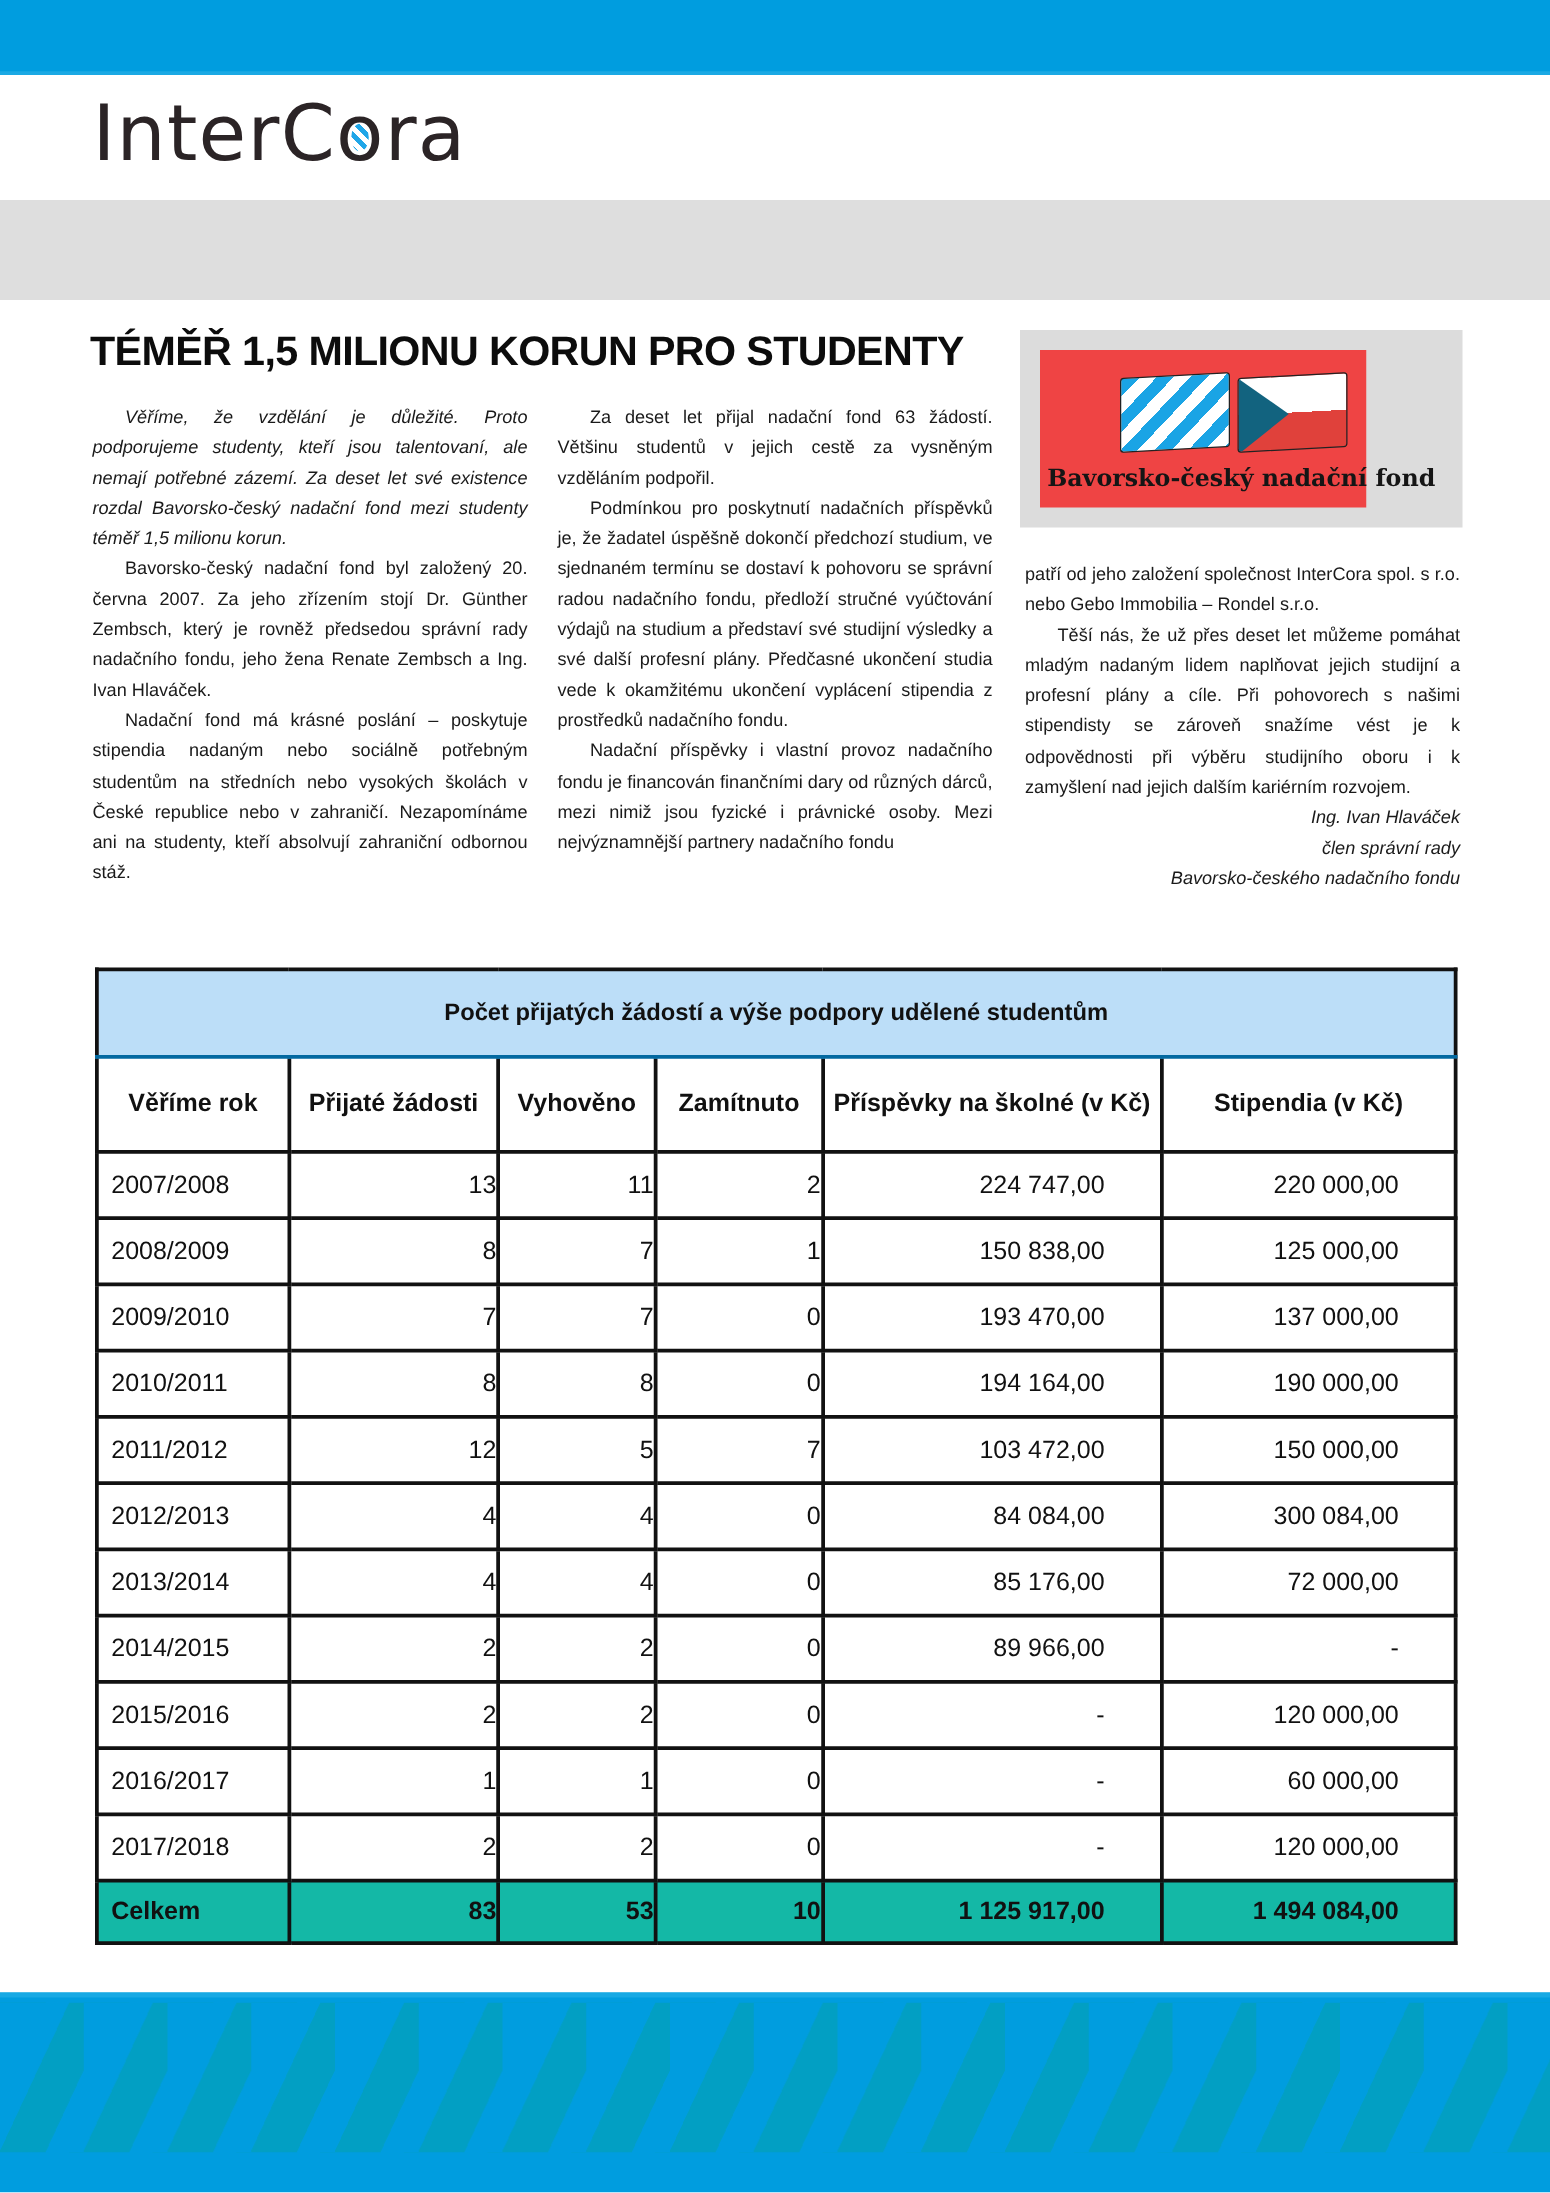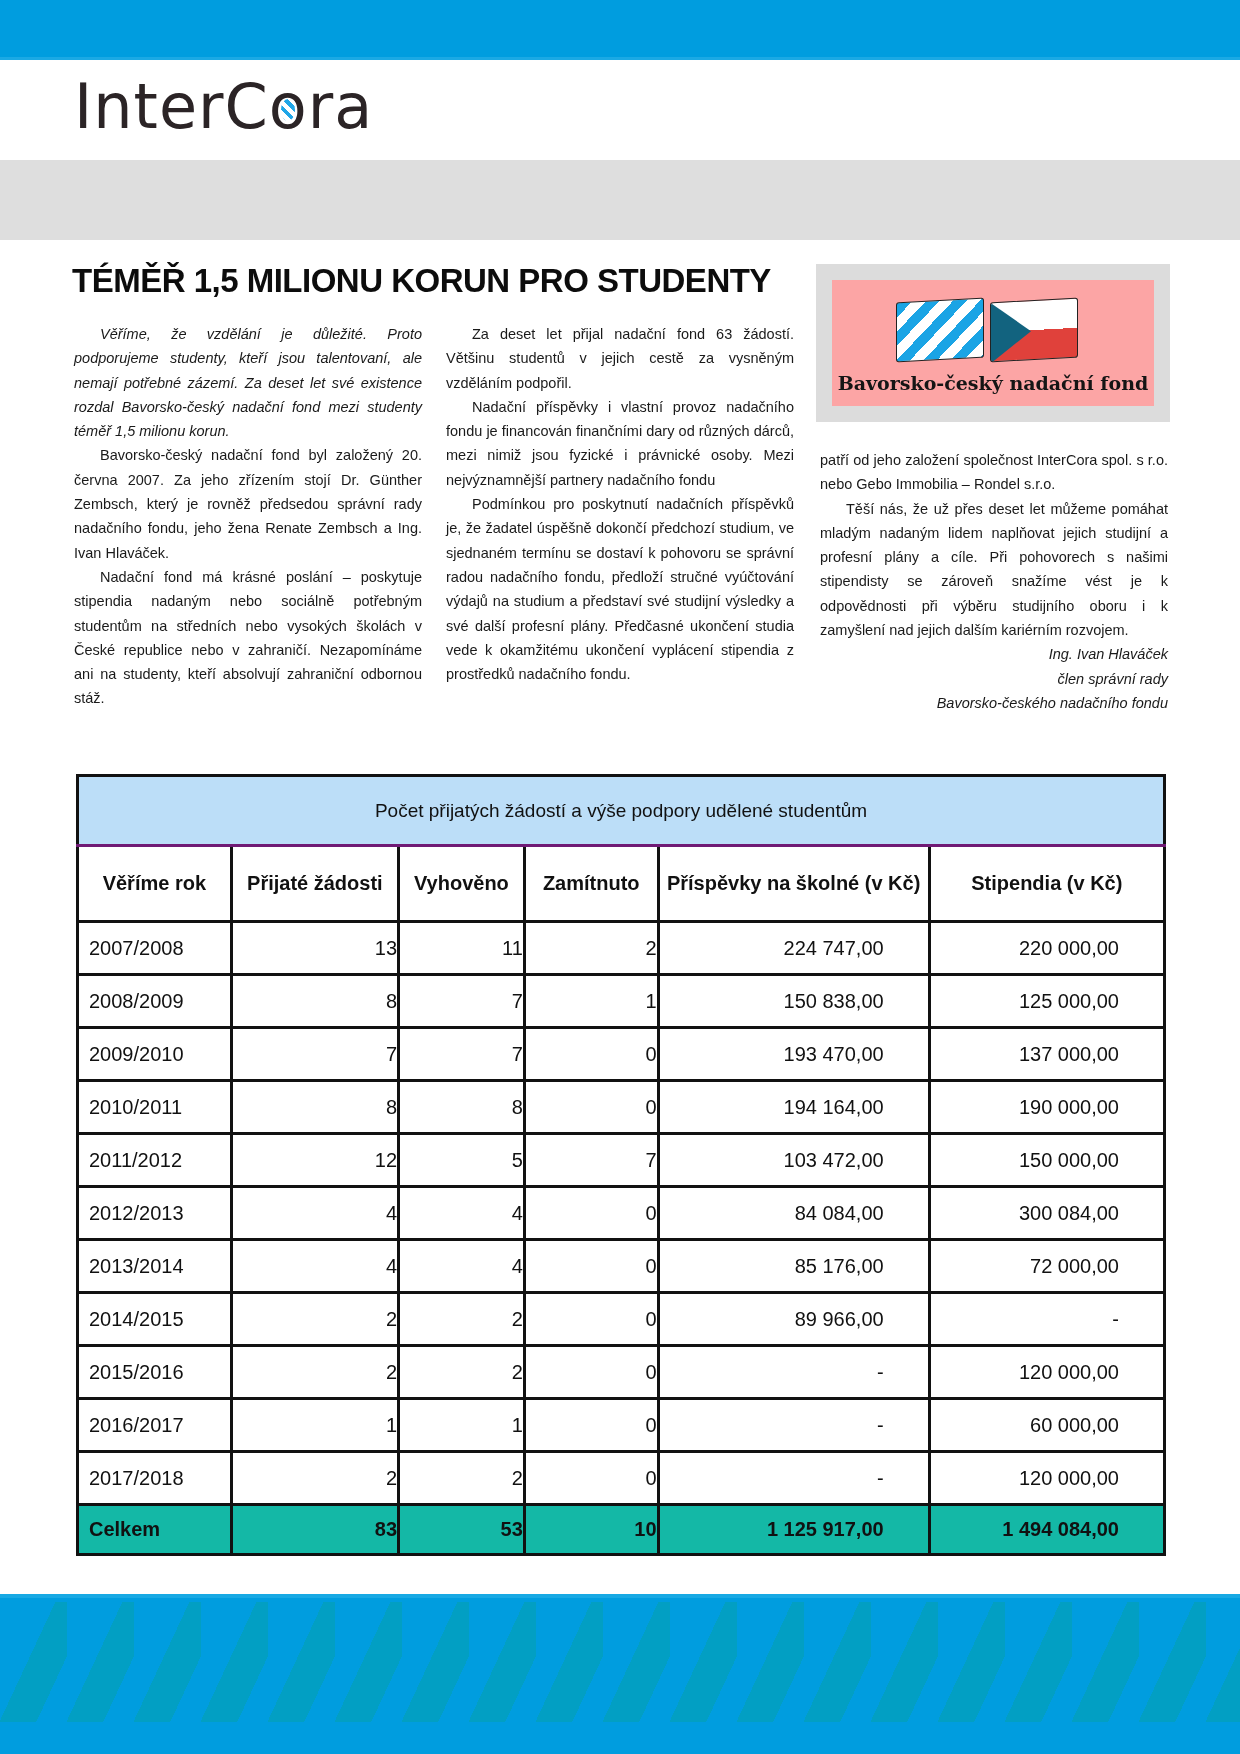--- a/index.html
+++ b/index.html
@@ -18,33 +18,33 @@
   .col { position: absolute; font-family: "Liberation Sans", sans-serif; font-size: 14.5px; line-height: 24.3px; text-align: justify; color: #1a1a1a; }
   .col p { text-indent: 26px; }
   .col p.noindent { text-indent: 0; }
   .col p.italic { font-style: italic; }
   .col1 { left: 74px; top: 322px; width: 348px; }
   .col2 { left: 446px; top: 322px; width: 348px; }
   .col3 { left: 820px; top: 448px; width: 348px; }
   .sig { text-align: right; font-style: italic; text-indent: 0 !important; }
 
   .logo-box { position: absolute; left: 816px; top: 264px; width: 354px; height: 158px; background: #dcdcdc; }
-  .logo-inner { position: absolute; left: 16px; top: 16px; width: 322px; height: 126px; background: #fca5a5; }
+  .logo-inner { position: absolute; left: 16px; top: 16px; width: 261px; height: 126px; background: #ef4444; }
   .flags { position: absolute; left: 64px; top: 20px; width: 184px; height: 64px; display: flex; gap: 6px; }
   .flag { width: 88px; height: 60px; border: 1px solid #222; border-radius: 3px; transform: skewY(-3deg); }
   .flag-bavaria { background: repeating-linear-gradient(135deg, #1aa4e5 0 10px, #ffffff 10px 20px), #fff;
     background-image: repeating-linear-gradient(135deg, rgba(26,164,229,1) 0 10px, rgba(255,255,255,1) 10px 20px); }
   .flag-czech { position: relative; background: linear-gradient(#ffffff 0 50%, #e0413b 50% 100%); overflow: hidden; }
   .flag-czech::before { content: ""; position: absolute; left: 0; top: 0; width: 0; height: 0;
     border-top: 30px solid transparent; border-bottom: 30px solid transparent; border-left: 40px solid #12637f; }
   .fund-name { position: absolute; left: 0; top: 92px; width: 322px; text-align: center; font-family: "DejaVu Serif", serif; font-weight: bold; font-size: 19px; color: #151515; }
 
   .data-table { position: absolute; left: 76px; top: 774px; width: 1090px; border-collapse: collapse; font-family: "Liberation Sans", sans-serif; }
   .data-table td, .data-table th { border: 3px solid #111; font-size: 20px; }
-  .data-table .title-row th { background: #bcdef8; height: 70px; font-weight: normal; font-size: 19px; text-align: center; border-bottom: 3px solid #701a75; }
+  .data-table .title-row th { background: #bcdef8; height: 70px; font-weight: bold; font-size: 19px; text-align: center; border-bottom: 3px solid #0369a1; }
   .data-table .head-row th { height: 76px; font-weight: bold; font-size: 20px; text-align: center; background: #fff; }
   .data-table tbody td { height: 53px; background: #fff; }
   .data-table td.year { padding-left: 10px; text-align: left; }
   .data-table td.num { text-align: right; }
   .data-table td.money { text-align: right; padding-right: 44px; padding-left: 24px; }
   .data-table tr.total td { background: #14b8a6; font-weight: bold; height: 50px; }
 
   .bottom-band { position: absolute; left: 0; top: 1594px; width: 1240px; height: 160px; background: #009ddf; border-top: 4px solid #17a9e4; overflow: hidden; }
   .bottom-band .pattern { position: absolute; left: 0; top: 4px; width: 1240px; height: 120px;
     background-image: linear-gradient(115deg, transparent 0 45%, #029fc0 45% 75%, transparent 75%);
@@ -62,22 +62,22 @@
 <h1 class="headline">TÉMĚŘ 1,5 MILIONU KORUN PRO STUDENTY</h1>
 
 <div class="col col1">
   <p class="italic">Věříme, že vzdělání je důležité. Proto podporujeme studenty, kteří jsou talentovaní, ale nemají potřebné zázemí. Za deset let své existence rozdal Bavorsko-český nadační fond mezi studenty téměř 1,5 milionu korun.</p>
   <p>Bavorsko-český nadační fond byl založený 20. června 2007. Za jeho zřízením stojí Dr. Günther Zembsch, který je rovněž předsedou správní rady nadačního fondu, jeho žena Renate Zembsch a Ing. Ivan Hlaváček.</p>
   <p>Nadační fond má krásné poslání – poskytuje stipendia nadaným nebo sociálně potřebným studentům na středních nebo vysokých školách v České republice nebo v zahraničí. Nezapomínáme ani na studenty, kteří absolvují zahraniční odbornou stáž.</p>
 </div>
 
 <div class="col col2">
   <p>Za deset let přijal nadační fond 63 žádostí. Většinu studentů v jejich cestě za vysněným vzděláním podpořil.</p>
+  <p>Podmínkou pro poskytnutí nadačních příspěvků je, že žadatel úspěšně dokončí předchozí studium, ve sjednaném termínu se dostaví k pohovoru se správní radou nadačního fondu, předloží stručné vyúčtování výdajů na studium a představí své studijní výsledky a své další profesní plány. Předčasné ukončení studia vede k okamžitému ukončení vyplácení stipendia z prostředků nadačního fondu.</p>
   <p>Nadační příspěvky i vlastní provoz nadačního fondu je financován finančními dary od různých dárců, mezi nimiž jsou fyzické i právnické osoby. Mezi nejvýznamnější partnery nadačního fondu</p>
-  <p>Podmínkou pro poskytnutí nadačních příspěvků je, že žadatel úspěšně dokončí předchozí studium, ve sjednaném termínu se dostaví k pohovoru se správní radou nadačního fondu, předloží stručné vyúčtování výdajů na studium a představí své studijní výsledky a své další profesní plány. Předčasné ukončení studia vede k okamžitému ukončení vyplácení stipendia z prostředků nadačního fondu.</p>
 </div>
 
 <div class="logo-box">
   <div class="logo-inner">
     <div class="flags">
       <div class="flag flag-bavaria"></div>
       <div class="flag flag-czech"></div>
     </div>
     <div class="fund-name">Bavorsko-český nadační fond</div>
   </div>

